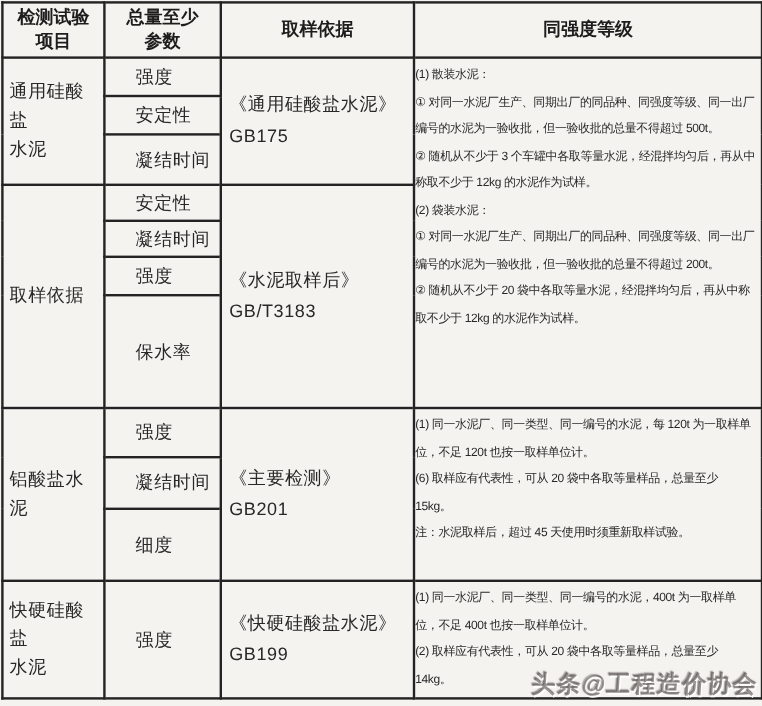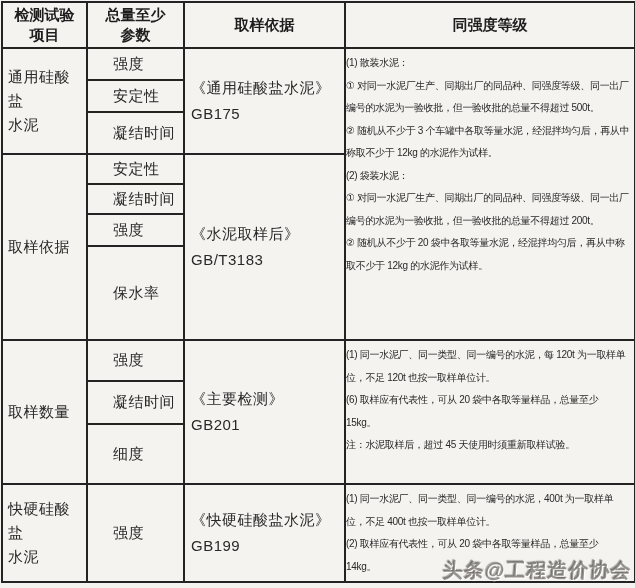--- a/index.html
+++ b/index.html
@@ -131,21 +131,21 @@
       <td class="param-cell">凝结时间</td>
     </tr>
     <tr style="height:32px">
       <td class="param-cell">强度</td>
     </tr>
     <tr style="height:94px">
       <td class="param-cell">保水率</td>
     </tr>
 
     <tr style="height:41px">
-      <td class="item-cell" rowspan="3">取样数量</td>
+      <td class="item-cell" rowspan="3">铝酸盐水泥</td>
       <td class="param-cell">强度</td>
       <td class="basis-cell preline" rowspan="3">《主要检测》
 GB201</td>
       <td class="qty-cell preline" rowspan="3">(1) 同一水泥厂、同一类型、同一编号的水泥，每 120t 为一取样单位，不足 120t 也按一取样单位计。
 (6) 取样应有代表性，可从 20 袋中各取等量样品，总量至少 15kg。
 注：水泥取样后，超过 45 天使用时须重新取样试验。</td>
     </tr>
     <tr style="height:43px">
       <td class="param-cell">凝结时间</td>
     </tr>

